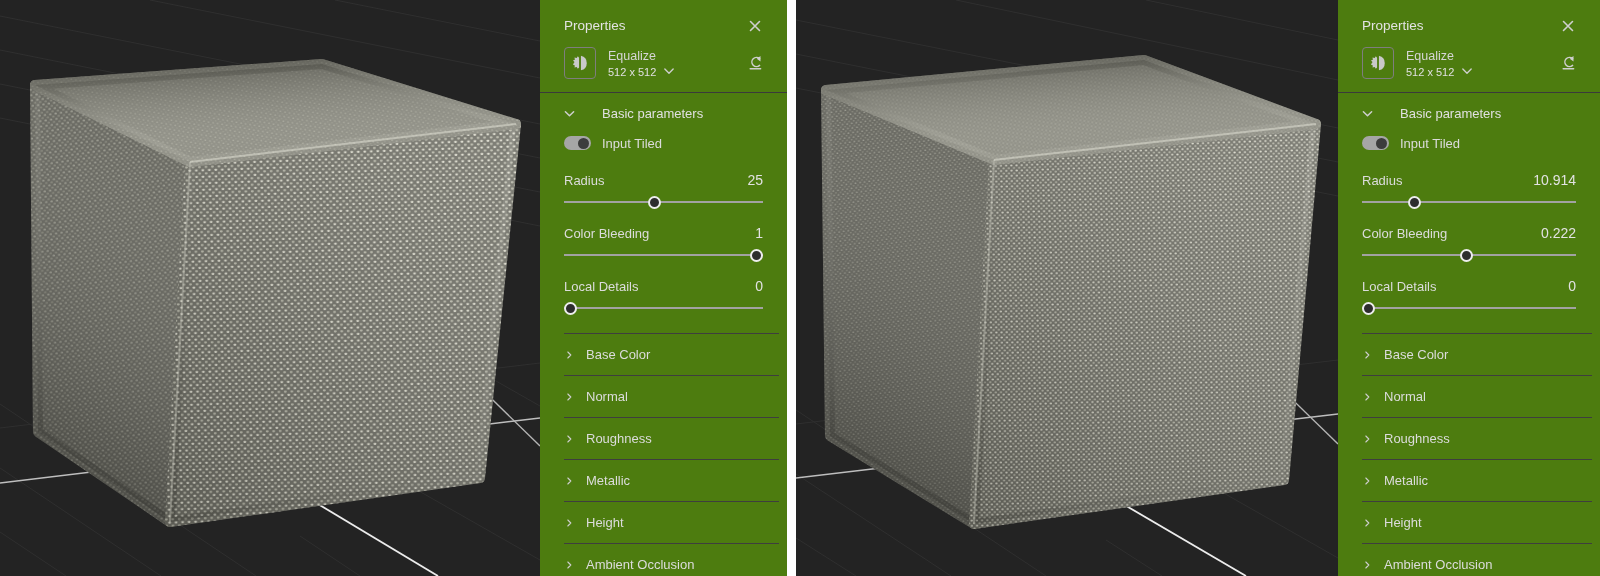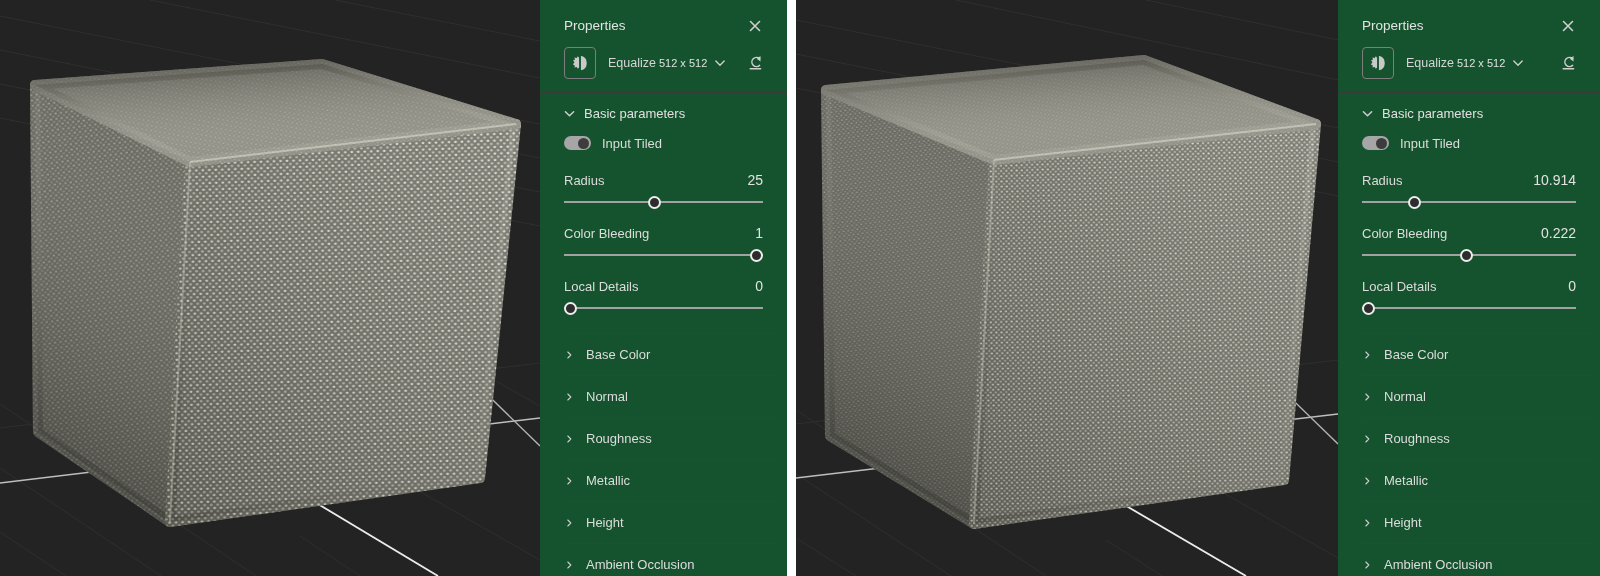--- a/index.html
+++ b/index.html
@@ -7,38 +7,38 @@
        font-family:"Liberation Sans",sans-serif;-webkit-font-smoothing:antialiased;}
   .half{display:flex;height:576px;}
   .half.left{width:787px;}
   .half.right{width:804px;}
   .vgap{width:9px;height:576px;background:#fff;}
   .viewport{position:relative;background:#232323;height:576px;overflow:hidden;flex:none;}
   .vp-l{width:540px;}
   .vp-r{width:542px;}
   .viewport svg{display:block;}
 
-  .panel{flex:1;background:#14532d;color:#dcdcdc;font-size:13px;overflow:hidden;position:relative;}
+  .panel{flex:1;background:#4d7c0f;color:#dcdcdc;font-size:13px;overflow:hidden;position:relative;}
   .panel-header{display:flex;justify-content:space-between;align-items:center;padding:18px 26px 0 24px;}
   .panel-title{font-size:13.5px;color:#e3e3e3;}
   .icon{stroke:#cfcfcf;fill:none;stroke-width:1.6;stroke-linecap:round;stroke-linejoin:round;}
   .close-x{width:12px;height:12px;cursor:pointer;}
   .filter-row{display:flex;align-items:center;gap:12px;padding:14px 24px 13px 24px;}
   .filter-icon{width:30px;height:30px;border:1px solid #7e7e7e;border-radius:4px;
                display:flex;align-items:center;justify-content:center;flex:none;}
-  .filter-text{display:flex;gap:3px;}
+  .filter-text{display:flex;flex-direction:column;gap:3px;}
   .filter-name{font-size:12.5px;color:#d6d6d6;}
   .filter-size{display:flex;align-items:center;gap:8px;font-size:11px;color:#e0e0e0;cursor:pointer;}
   .chev{width:11px;height:8px;}
   .chev-sm{width:10px;height:7px;}
   .reset-btn{margin-left:auto;cursor:pointer;display:flex;}
   .reset-btn svg{stroke:#cfcfcf;fill:none;stroke-width:1.5;stroke-linecap:round;}
   .divider{height:1px;background:#3e3e3e;margin:0 8px 0 24px;flex:none;}
   .divider.full{margin:0;background:#3a3a3a;}
-  .section-header{display:flex;align-items:center;gap:9px;padding:13px 24px 10px 24px;cursor:pointer;text-align:center;}
+  .section-header{display:flex;align-items:center;gap:27px;padding:13px 24px 10px 24px;cursor:pointer;text-align:center;}
   .section-label{color:#e0e0e0;}
   .toggle-row{display:flex;align-items:flex-start;gap:11px;padding:5px 24px 13px 24px;cursor:pointer;}
   .toggle{width:27px;height:14px;border-radius:8px;background:#a6a6a6;position:relative;flex:none;}
   .toggle .knob{position:absolute;top:1.5px;left:2px;width:11px;height:11px;border-radius:50%;background:#3c3c3c;}
   .toggle.on .knob{left:auto;right:2px;}
   .slider-block{padding:8px 24px 8px 24px;}
   .slider-label-row{display:flex;justify-content:space-between;align-items:baseline;margin-bottom:7px;}
   .slider-value{color:#e2e2e2;font-size:14px;}
   .track{position:relative;height:14px;cursor:pointer;}
   .track-line{position:absolute;left:0;right:0;top:6px;height:1.6px;background:#a2a2a2;}

